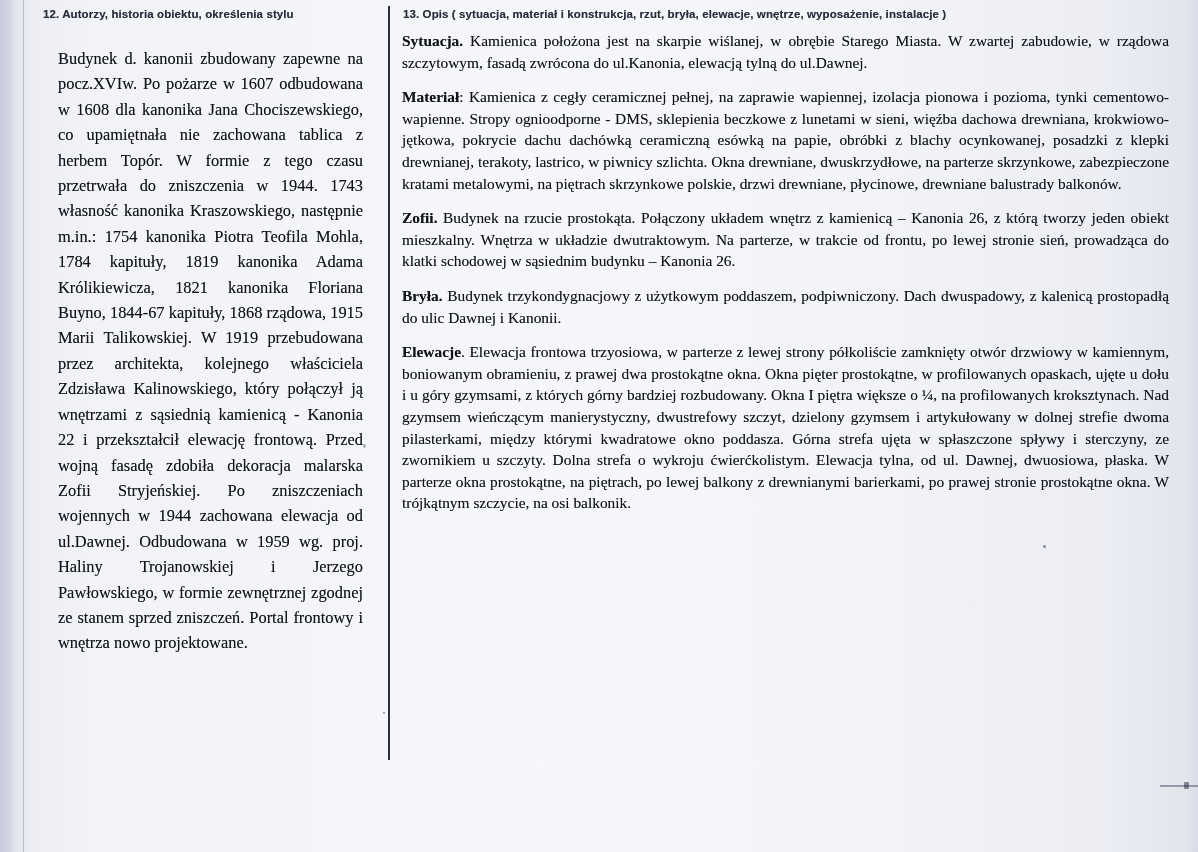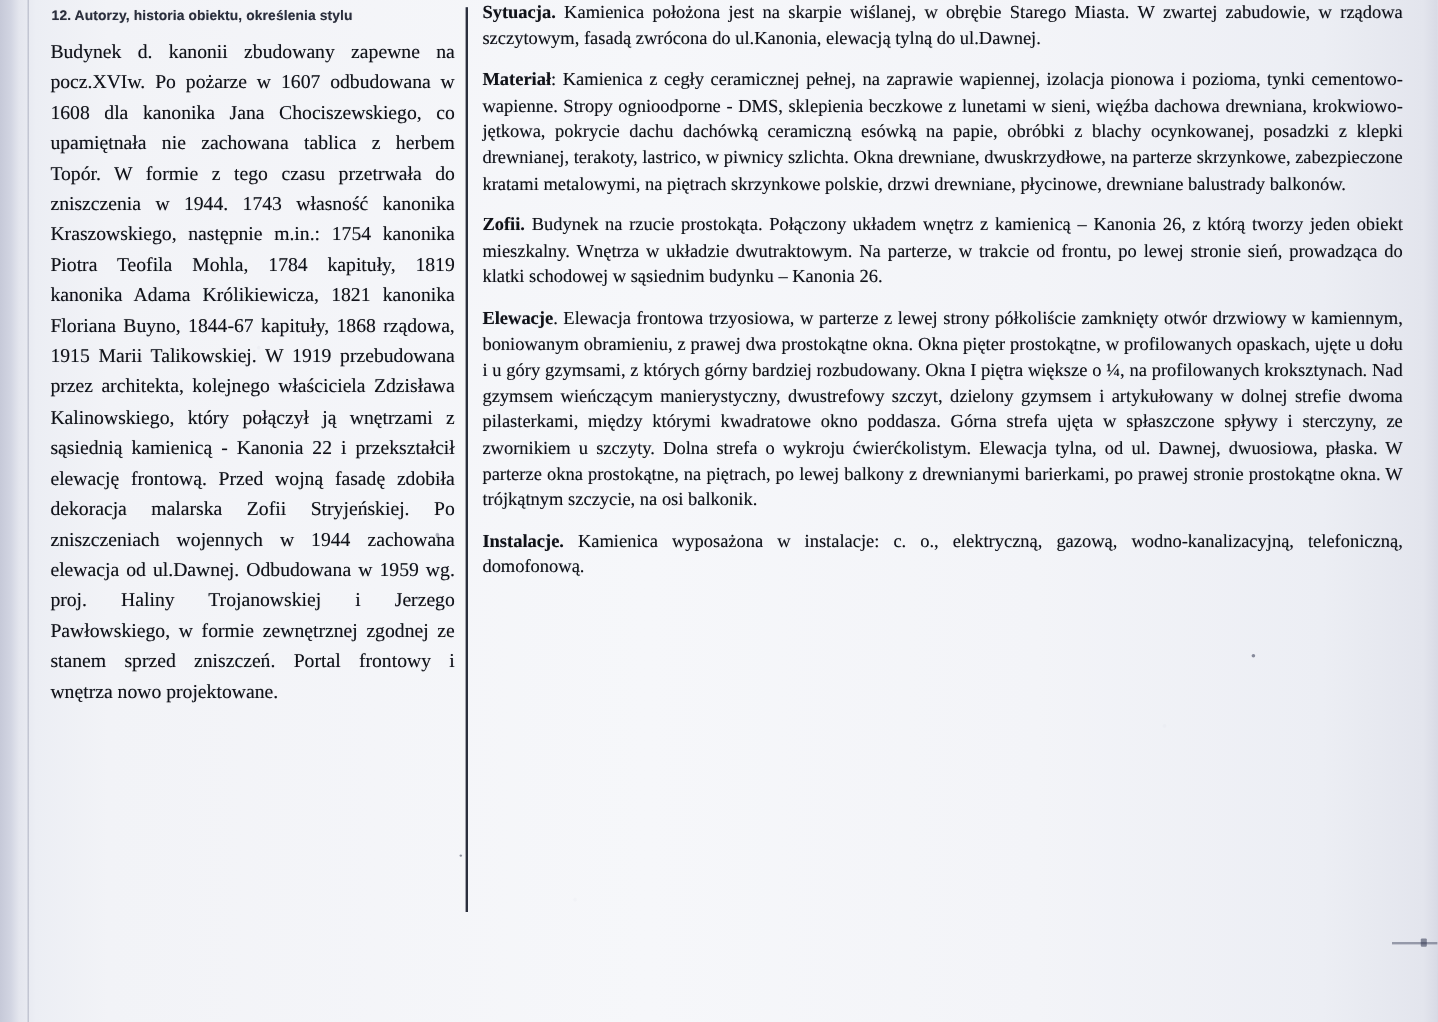--- a/index.html
+++ b/index.html
@@ -104,21 +104,21 @@
 
   
   #column-left .field-body {
     font-size: 16.4px;
     line-height: 25.4px;
     text-align: justify;
     text-justify: inter-word;
     padding-left: 6px;
     padding-right: 2px;
   }
-  #column-left .field-body p { margin: 0; text-indent: 0; }
+  #column-left .field-body p { margin: 16px; text-indent: 0; }
 
   
   #column-right .field-body {
     font-size: 15.4px;
     line-height: 21.6px;
     text-align: justify;
     text-justify: inter-word;
     padding-left: 2px;
     padding-right: 6px;
   }
@@ -150,23 +150,24 @@
   <div id="field-divider"></div>
 
   <div class="column" id="column-left">
     <div class="field-caption">12. Autorzy, historia obiektu, określenia stylu</div>
     <div class="field-body">
       <p>Budynek d. kanonii zbudowany zapewne na pocz.XVIw. Po pożarze w 1607 odbudowana w 1608 dla kanonika Jana Chociszewskiego, co upamiętnała nie zachowana tablica z herbem Topór. W formie z tego czasu przetrwała do zniszczenia w 1944. 1743 własność kanonika Kraszowskiego, następnie m.in.: 1754 kanonika Piotra Teofila Mohla, 1784 kapituły, 1819 kanonika Adama Królikiewicza, 1821 kanonika Floriana Buyno, 1844-67 kapituły, 1868 rządowa, 1915 Marii Talikowskiej. W 1919 przebudowana przez architekta, kolejnego właściciela Zdzisława Kalinowskiego, który połączył ją wnętrzami z sąsiednią kamienicą - Kanonia 22 i przekształcił elewację frontową. Przed wojną fasadę zdobiła dekoracja malarska Zofii Stryjeńskiej. Po zniszczeniach wojennych w 1944 zachowana elewacja od ul.Dawnej. Odbudowana w 1959 wg. proj. Haliny Trojanowskiej i Jerzego Pawłowskiego, w formie zewnętrznej zgodnej ze stanem sprzed zniszczeń. Portal frontowy i wnętrza nowo projektowane.</p>
     </div>
   </div>
 
   <div class="column" id="column-right">
+    <div class="field-caption">13. Opis ( sytuacja, materiał i konstrukcja, rzut, bryła, elewacje, wnętrze, wyposażenie, instalacje )</div>
     <div class="field-body" id="field-13-body">
 
     <p class="para"><span class="lead">Sytuacja.</span><span class="lead-sep"> Kamienica położona jest na skarpie wiślanej, w obrębie Starego Miasta. W zwartej zabudowie, w rządowa szczytowym, fasadą zwrócona do ul.Kanonia, elewacją tylną do ul.Dawnej.</span></p>
         <p class="para"><span class="lead">Materiał</span><span class="lead-sep">: Kamienica z cegły ceramicznej pełnej, na zaprawie wapiennej, izolacja pionowa i pozioma, tynki cementowo-wapienne. Stropy ognioodporne - DMS, sklepienia beczkowe z lunetami w sieni, więźba dachowa drewniana, krokwiowo-jętkowa, pokrycie dachu dachówką ceramiczną esówką na papie, obróbki z blachy ocynkowanej, posadzki z klepki drewnianej, terakoty, lastrico, w piwnicy szlichta. Okna drewniane, dwuskrzydłowe, na parterze skrzynkowe, zabezpieczone kratami metalowymi, na piętrach skrzynkowe polskie, drzwi drewniane, płycinowe, drewniane balustrady balkonów.</span></p>
         <p class="para"><span class="lead">Zofii.</span><span class="lead-sep"> Budynek na rzucie prostokąta.  Połączony układem wnętrz z kamienicą – Kanonia 26, z którą tworzy jeden obiekt mieszkalny. Wnętrza w układzie dwutraktowym. Na parterze, w trakcie od frontu, po lewej stronie sień, prowadząca do klatki schodowej w sąsiednim budynku – Kanonia 26.</span></p>
+        <p class="para"><span class="lead">Bryła.</span><span class="lead-sep"> Budynek trzykondygnacjowy z użytkowym poddaszem, podpiwniczony. Dach dwuspadowy, z kalenicą prostopadłą do ulic Dawnej i Kanonii.</span></p>
         <p class="para"><span class="lead">Elewacje</span><span class="lead-sep">. Elewacja frontowa trzyosiowa, w parterze z lewej strony półkoliście zamknięty otwór drzwiowy w kamiennym,  boniowanym obramieniu, z prawej dwa prostokątne okna. Okna pięter prostokątne, w profilowanych opaskach, ujęte u dołu i u góry gzymsami, z których górny bardziej rozbudowany. Okna I piętra większe o ¼, na profilowanych kroksztynach. Nad gzymsem wieńczącym manierystyczny, dwustrefowy szczyt, dzielony gzymsem i artykułowany w dolnej strefie dwoma pilasterkami, między którymi kwadratowe okno poddasza. Górna strefa ujęta w spłaszczone spływy i sterczyny, ze zwornikiem u szczyty. Dolna strefa o wykroju ćwierćkolistym. Elewacja tylna, od ul. Dawnej, dwuosiowa, płaska. W parterze okna prostokątne, na piętrach, po lewej balkony z drewnianymi barierkami, po prawej stronie prostokątne okna. W trójkątnym szczycie, na osi balkonik.</span></p>
-        <p class="para"><span class="lead">Instalacje.</span><span class="lead-sep"> Kamienica wyposażona w instalacje: c. o., elektryczną, gazową, wodno-kanalizacyjną, telefoniczną, domofonową.</span></p>
       </div>
   </div>
 
 </div>
 
 </body></html>

